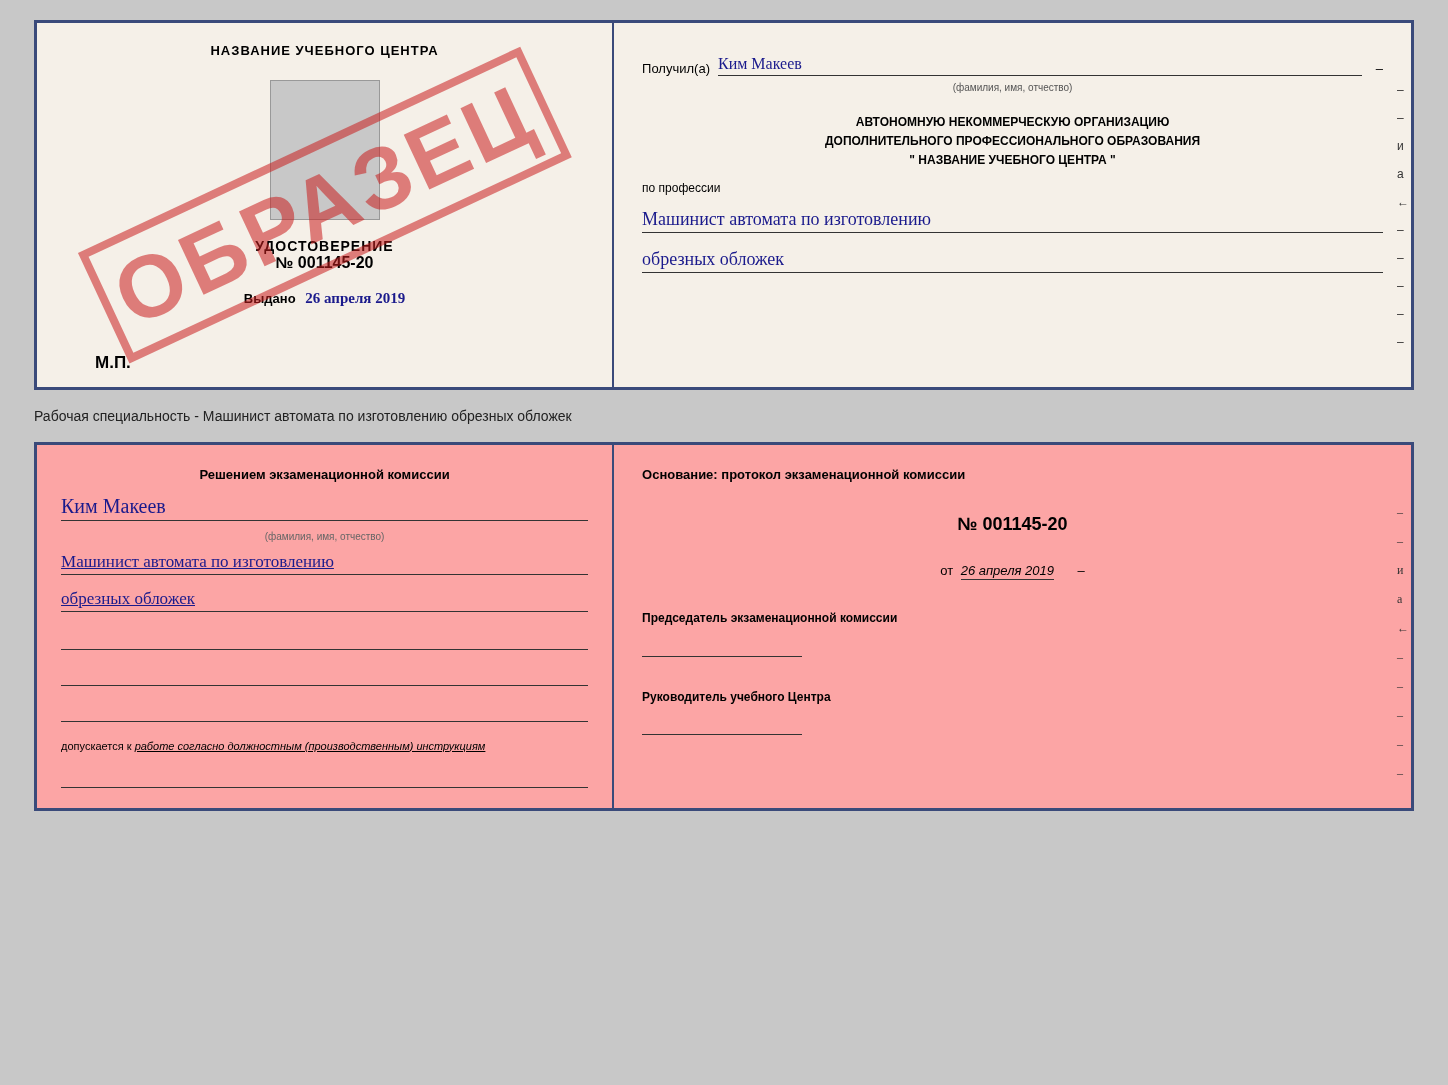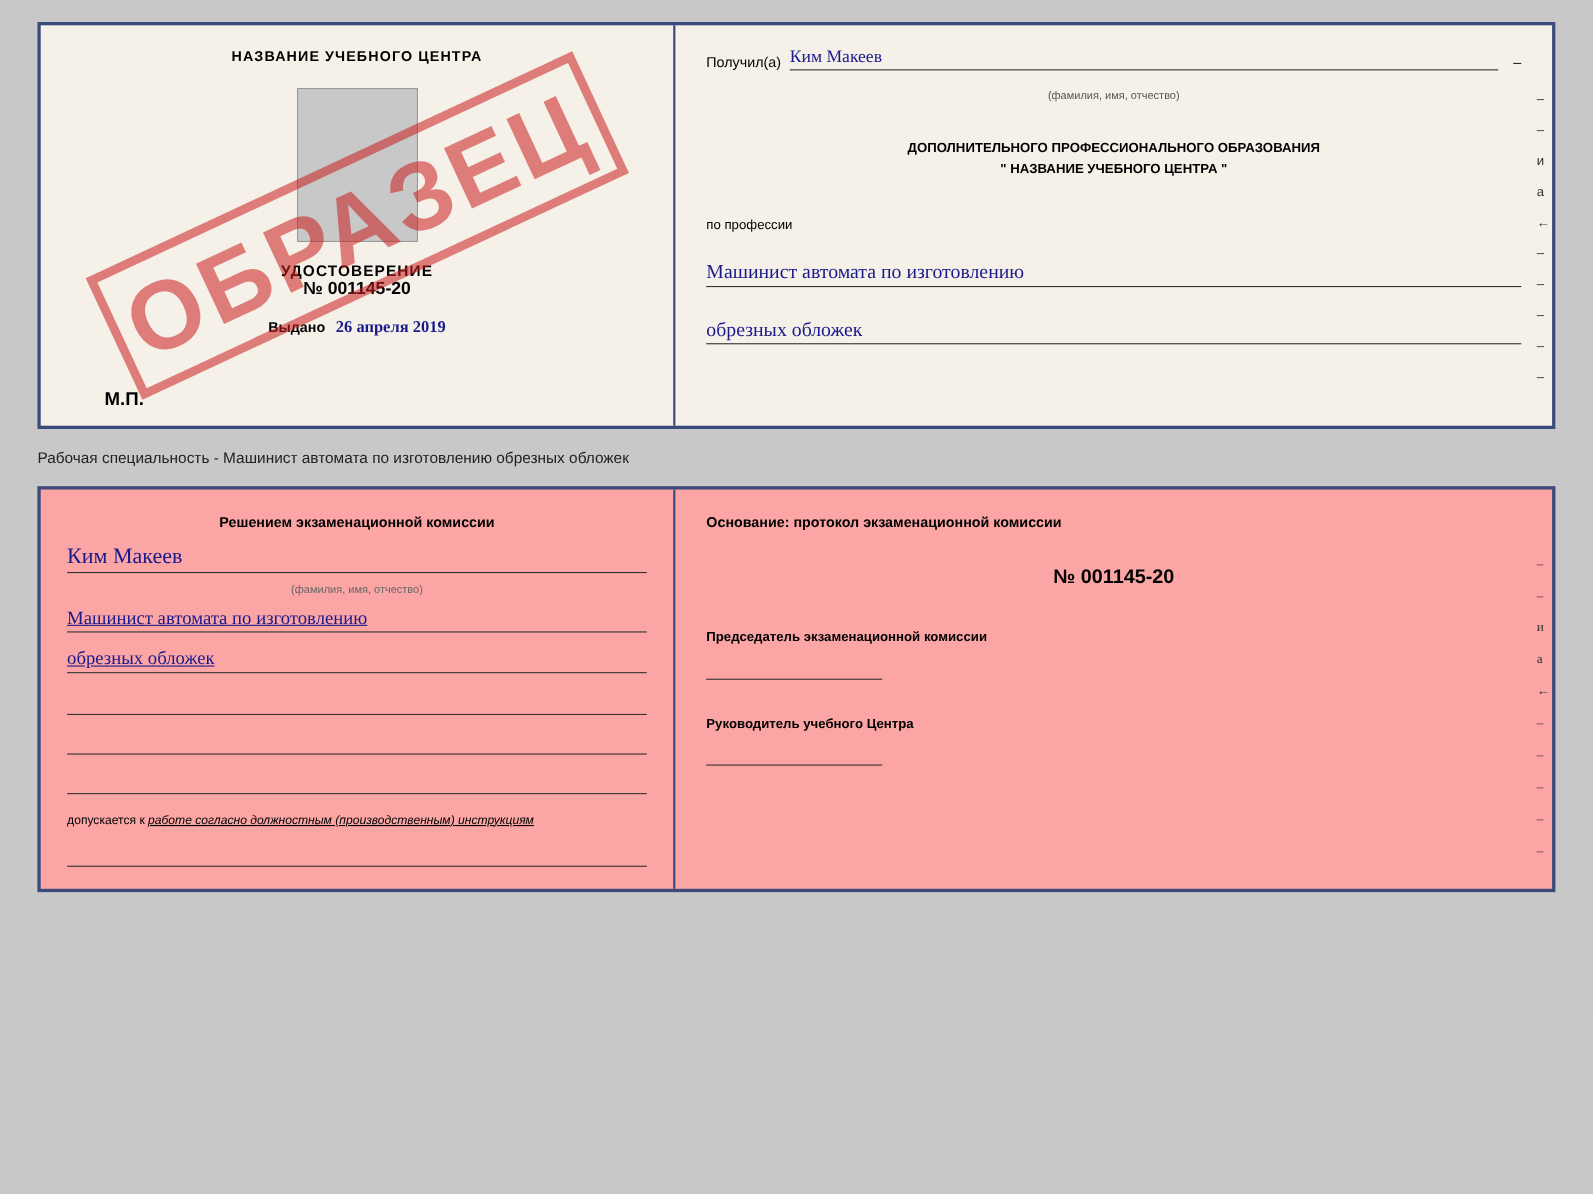--- a/index.html
+++ b/index.html
@@ -100,24 +100,24 @@
       padding: 2px 10px;
       white-space: nowrap;
       font-family: Arial, sans-serif;
       letter-spacing: 4px;
       pointer-events: none;
       z-index: 10;
     }
 
     .cert-right {
       width: 58%;
-      padding: 20px 28px;
-      display: flex;
-      flex-direction: column;
-      gap: 22px;
+      padding: 32px 28px;
+      display: flex;
+      flex-direction: column;
+      gap: 10px;
       position: relative;
     }
 
     .cert-right-row {
       display: flex;
       align-items: flex-end;
       gap: 8px;
       font-size: 13px;
       font-family: Arial, sans-serif;
     }
@@ -223,25 +223,26 @@
         <span style="font-family:Arial,sans-serif;font-size:13px;white-space:nowrap;">Получил(а)</span>
         <div style="flex:1; border-bottom:1px solid #333; padding-bottom:2px;">
           <span class="handwritten">Ким Макеев</span>
         </div>
         <span style="font-family:Arial,sans-serif;font-size:13px;margin-left:6px;">–</span>
       </div>
       <div style="text-align:center; margin-top:-4px; font-size:10px; color:#555; font-family:Arial,sans-serif;">(фамилия, имя, отчество)</div>
 
 
       <div style="margin-top:10px; font-family:Arial,sans-serif; font-size:12px; font-weight:bold; text-align:center; line-height:1.6;">
+        <div>АВТОНОМНУЮ НЕКОММЕРЧЕСКУЮ ОРГАНИЗАЦИЮ</div>
         <div>ДОПОЛНИТЕЛЬНОГО ПРОФЕССИОНАЛЬНОГО ОБРАЗОВАНИЯ</div>
         <div>"    НАЗВАНИЕ УЧЕБНОГО ЦЕНТРА    "</div>
       </div>
 
-      <div style="font-family:Arial,sans-serif;font-size:12px;margin-top:12px;">по профессии</div>
+      <div style="font-family:Arial,sans-serif;font-size:12px;">по профессии</div>
       <div style="border-bottom:1px solid #333; padding-bottom:2px; margin-top:4px;">
         <span style="font-family:'Segoe Script','Brush Script MT',cursive; font-size:18px; color:#1a1a8c;">Машинист автомата по изготовлению</span>
       </div>
       <div style="border-bottom:1px solid #333; padding-bottom:2px; margin-top:6px;">
         <span style="font-family:'Segoe Script','Brush Script MT',cursive; font-size:18px; color:#1a1a8c;">обрезных обложек</span>
       </div>
 
       <div class="side-marks">
         <span>–</span>
         <span>–</span>
@@ -286,20 +287,25 @@
         <span style="font-style:italic;text-decoration:underline;font-family:Arial,sans-serif;font-size:11px;">работе согласно должностным (производственным) инструкциям</span>
       </div>
       <div class="blank-line" style="margin-top:4px;"></div>
     </div>
 
     <div class="bottom-right">
       <div style="font-family:Arial,sans-serif; font-size:13px; font-weight:bold; line-height:1.6; text-align:left;">Основание: протокол экзаменационной комиссии</div>
 
       <div style="font-family:Arial,sans-serif; font-size:18px; font-weight:bold; text-align:center; margin:4px 0;">№  001145-20</div>
 
+      <div style="font-family:Arial,sans-serif;font-size:13px;text-align:center;">
+        <span>от</span>
+        <span style="border-bottom:1px solid #333; padding-bottom:1px; margin-left:4px; font-style:italic;">26 апреля 2019</span>
+        <span style="margin-left:20px;">–</span>
+      </div>
 
       <div class="signature-block">
         <span style="font-family:Arial,sans-serif;font-size:12px;font-weight:bold;line-height:1.4;">Председатель экзаменационной комиссии</span>
         <div style="border-bottom:1px solid #333; width:160px; height:20px; margin-top:6px;"></div>
       </div>
 
       <div class="signature-block" style="">
         <span style="font-family:Arial,sans-serif;font-size:12px;font-weight:bold;line-height:1.4;">Руководитель учебного Центра</span>
         <div style="border-bottom:1px solid #333; width:160px; height:20px; margin-top:6px;"></div>
       </div>

